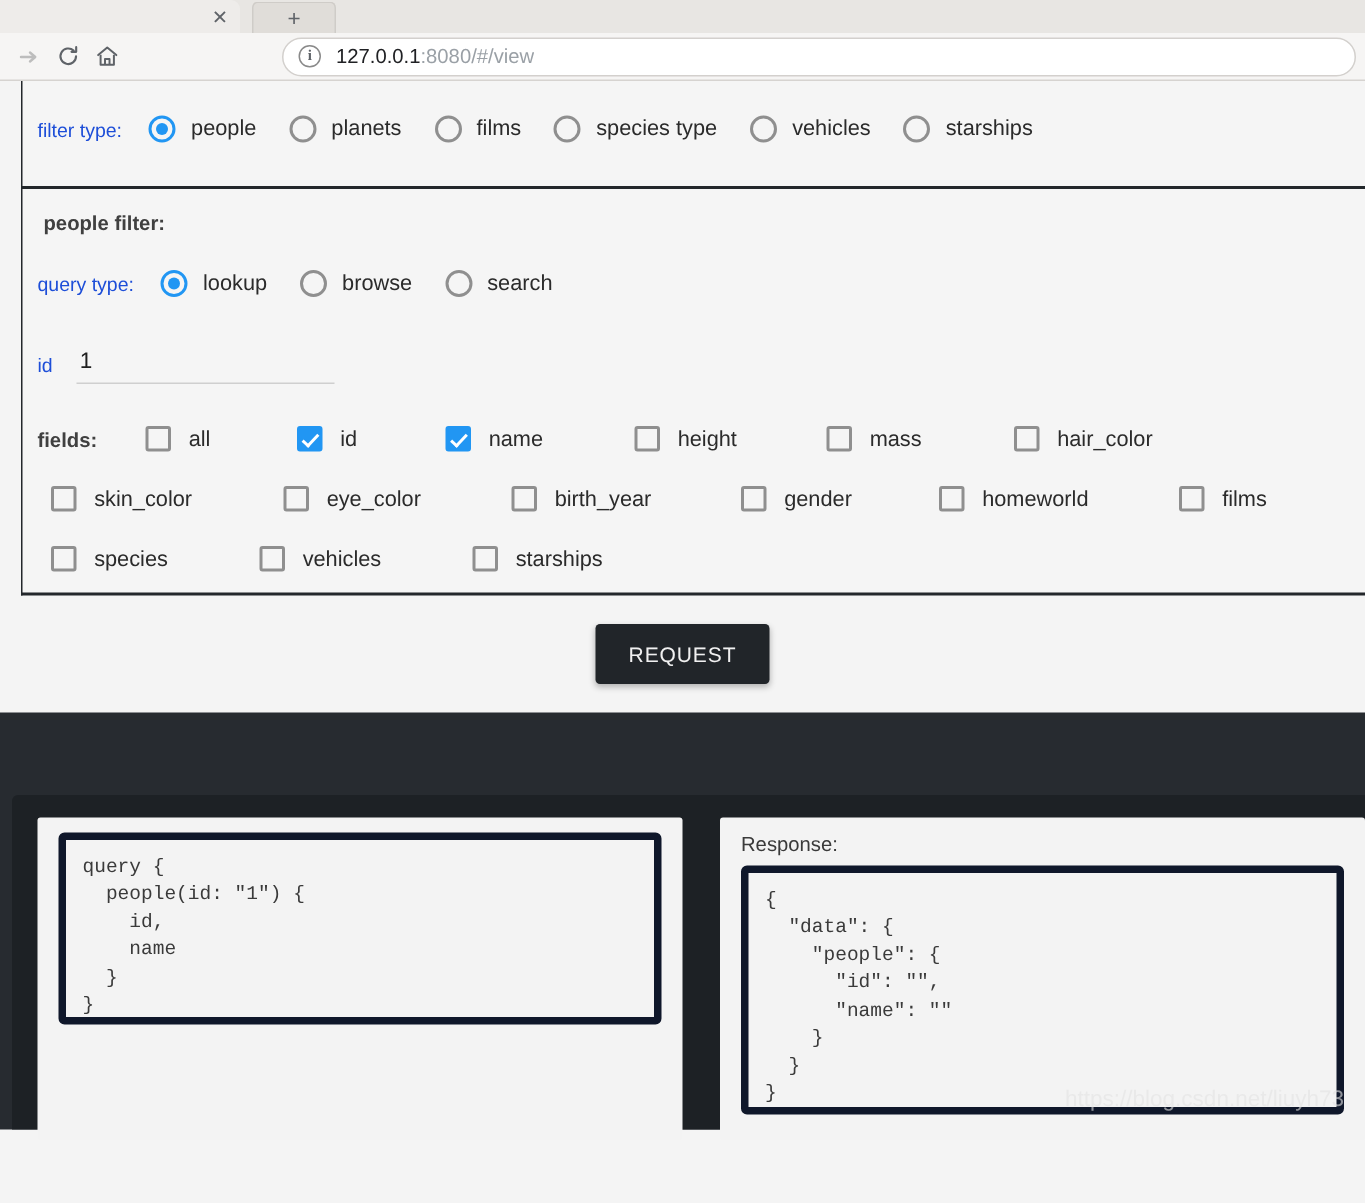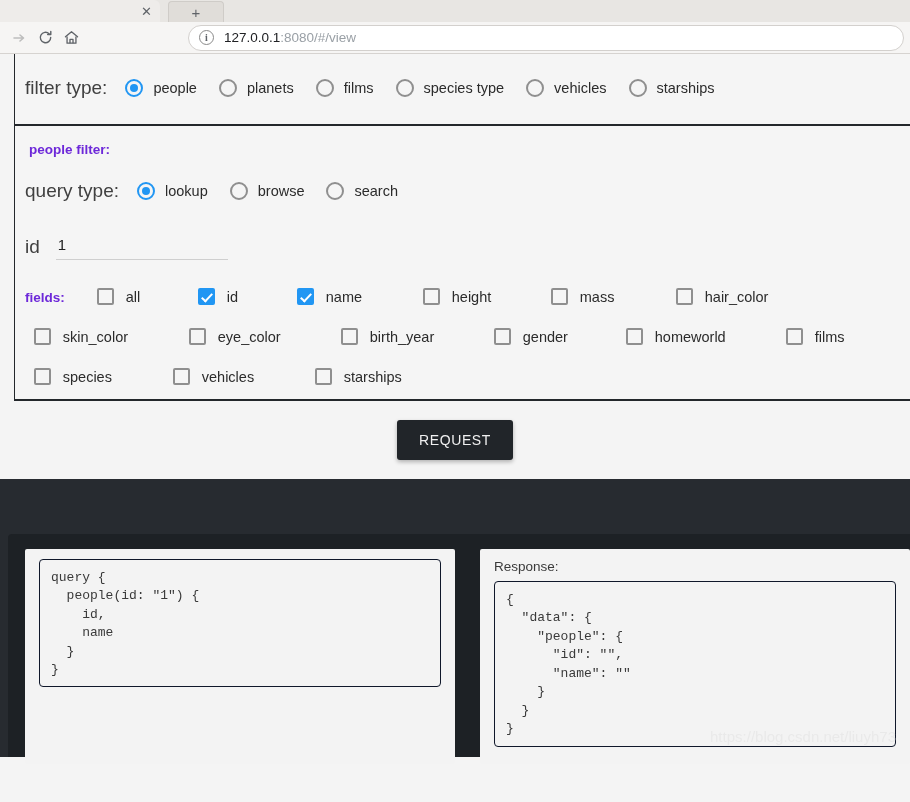--- a/index.html
+++ b/index.html
@@ -143,25 +143,25 @@
   .card-pad {
     padding: 0 0 0 10px;
   }
 
   .row {
     display: flex;
     align-items: center;
   }
 
   .lbl-muted {
+    color: #1d4ed8;
+    font-size: 13px;
+  }
+  .lbl-strong {
     color: #404040;
-    font-size: 19px;
-  }
-  .lbl-strong {
-    color: #6d28d9;
     font-size: 13.5px;
     font-weight: bold;
   }
 
   
   .radio-item {
     display: flex;
     align-items: center;
     margin-right: 0;
   }
@@ -286,21 +286,21 @@
     margin-left: 25px;
     width: 443px;
     height: 215px;
   }
   .panel-title {
     font-size: 13.5px;
     color: #3a3a3a;
     margin-bottom: 7px;
   }
   .codebox {
-    border: 1px solid #0f172a;
+    border: 5px solid #0f172a;
     border-radius: 4px;
     background: #f3f3f3;
     font-family: "Liberation Mono", monospace;
     font-size: 13px;
     line-height: 1.42;
     color: #3a3a3a;
     padding: 9px 11px;
     white-space: pre;
     overflow: hidden;
   }

